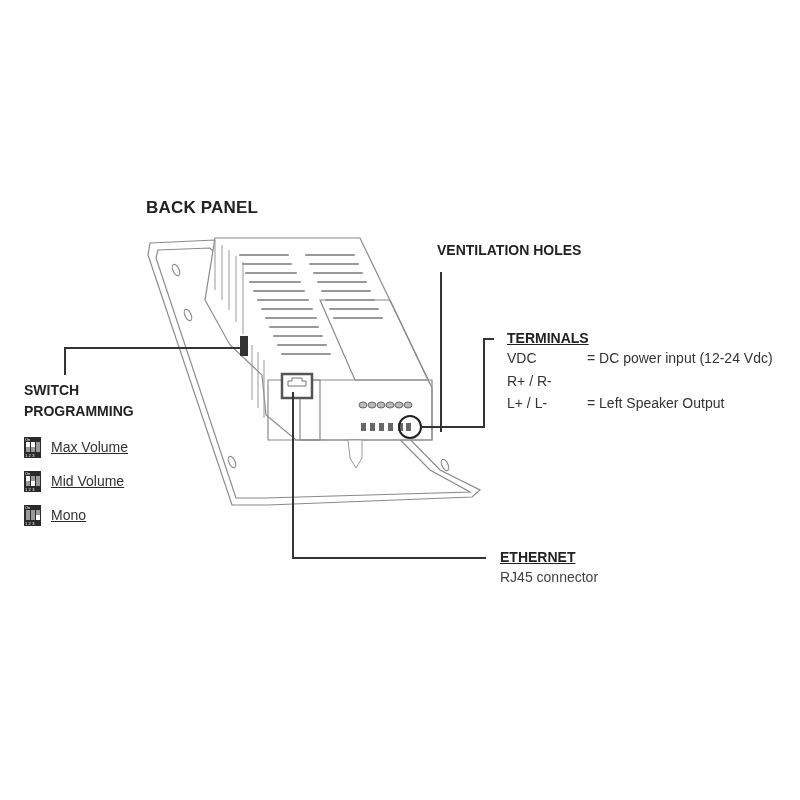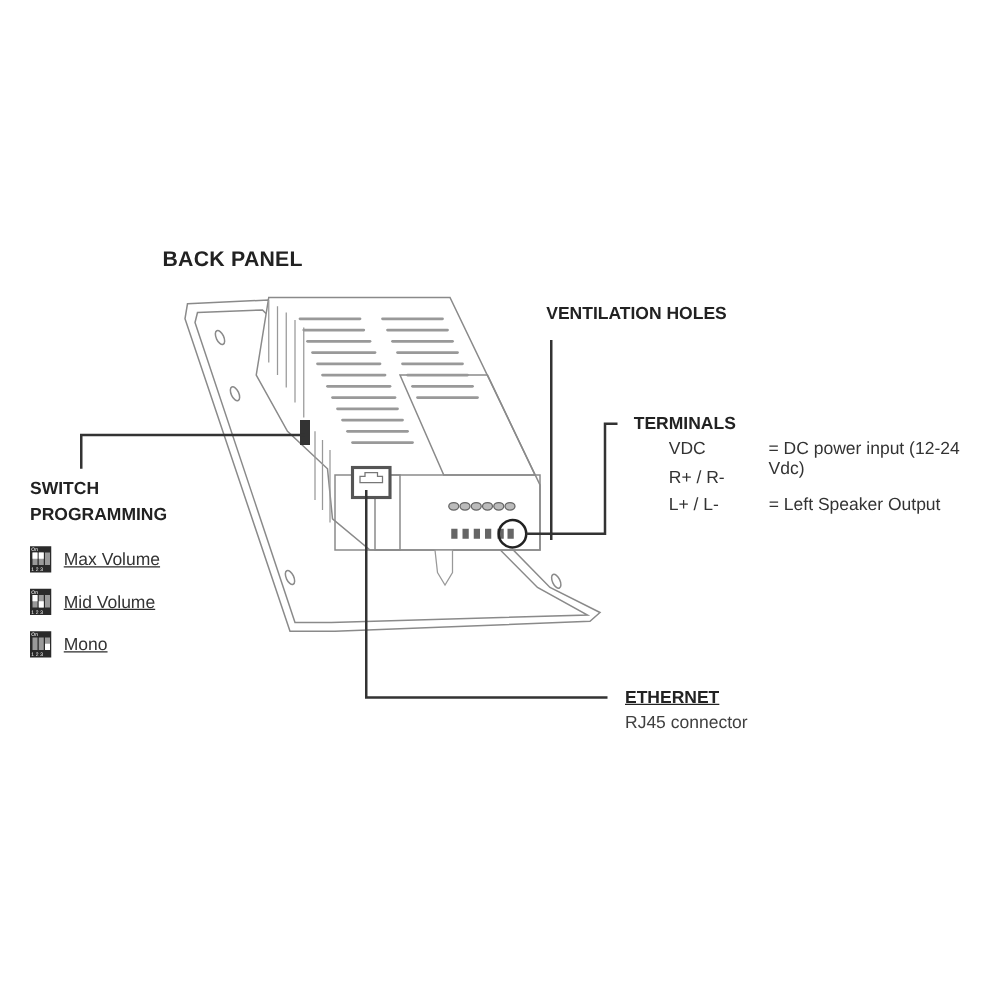--- a/index.html
+++ b/index.html
@@ -12,21 +12,21 @@
   .switch-list { position: absolute; left: 24px; top: 430px; }
   .switch-row { display: flex; align-items: center; height: 34px; text-decoration: underline; }
   .dip { width: 17px; height: 21px; background: #2a2a2a; position: relative; margin-right: 10px; }
   .dip .on { position: absolute; left: 1px; top: 0px; font-size: 4px; color: #fff; }
   .dip .slot { position: absolute; top: 5px; width: 4px; height: 10px; background: #9a9a9a; }
   .dip .knob { position: absolute; left: 0; width: 4px; height: 5px; background: #ffffff; }
   .dip .nums { position: absolute; bottom: 0; left: 1px; font-size: 4px; color: #fff; letter-spacing: 1.4px; }
   .switch-label { font-size: 14px; color: #333; }
   .term-table { position: absolute; left: 507px; top: 350px; font-size: 14px; color: #333; }
   .term-row { display: flex; height: 22.5px; }
-  .term-key { width: 80px; margin-left: 28px; }
+  .term-key { width: 80px; }
   svg { position: absolute; left: 0; top: 0; }
 </style>
 </head>
 <body>
 
 <svg width="800" height="800">
 
   <g fill="none" stroke="#8a8a8a" stroke-width="1.2">
     <path d="M150 243 L215 240 L440 470 L480 490 L472 497 L268 505 L232 505 L148 255 Z"></path>
     <path d="M158 250 L210 248 L430 470 L470 492 L265 498 L236 498 L156 258 Z"></path>
@@ -100,25 +100,25 @@
   <circle cx="410" cy="427" r="11" fill="none" stroke="#222" stroke-width="2"></circle>
 
   <g stroke="#333" stroke-width="2" fill="none">
     <polyline points="65,375 65,348 244,348"></polyline>
     <line x1="441" y1="272" x2="441" y2="432"></line>
     <polyline points="421,427 484,427 484,339 494,339"></polyline>
     <polyline points="293,392 293,558 486,558"></polyline>
   </g>
 </svg>
 
-<div class="title" style="left:130px; top:198px;">BACK PANEL</div>
+<div class="title" style="left:146px; top:198px;">BACK PANEL</div>
 
 <div class="label-bold" style="left:437px; top:242px;">VENTILATION HOLES</div>
 
-<div class="label-bold" style="left:507px; top:330px;">TERMINALS</div>
+<div class="label-bold" style="left:507px; top:330px;text-decoration:underline;">TERMINALS</div>
 <div class="term-table">
   <div class="term-row">
     <span class="term-key">VDC</span>
     <span>= DC power input (12-24 Vdc)</span>
   </div>
   <div class="term-row">
     <span class="term-key">R+ / R-</span>
   </div>
   <div class="term-row">
     <span class="term-key">L+ / L-</span>

